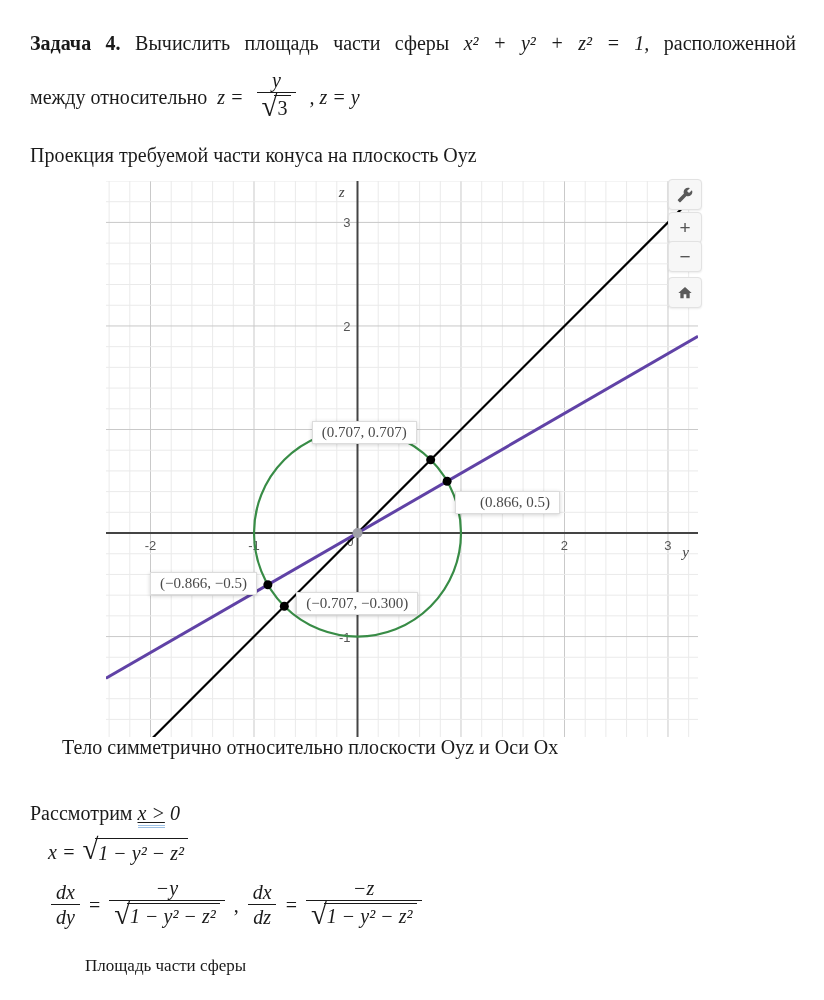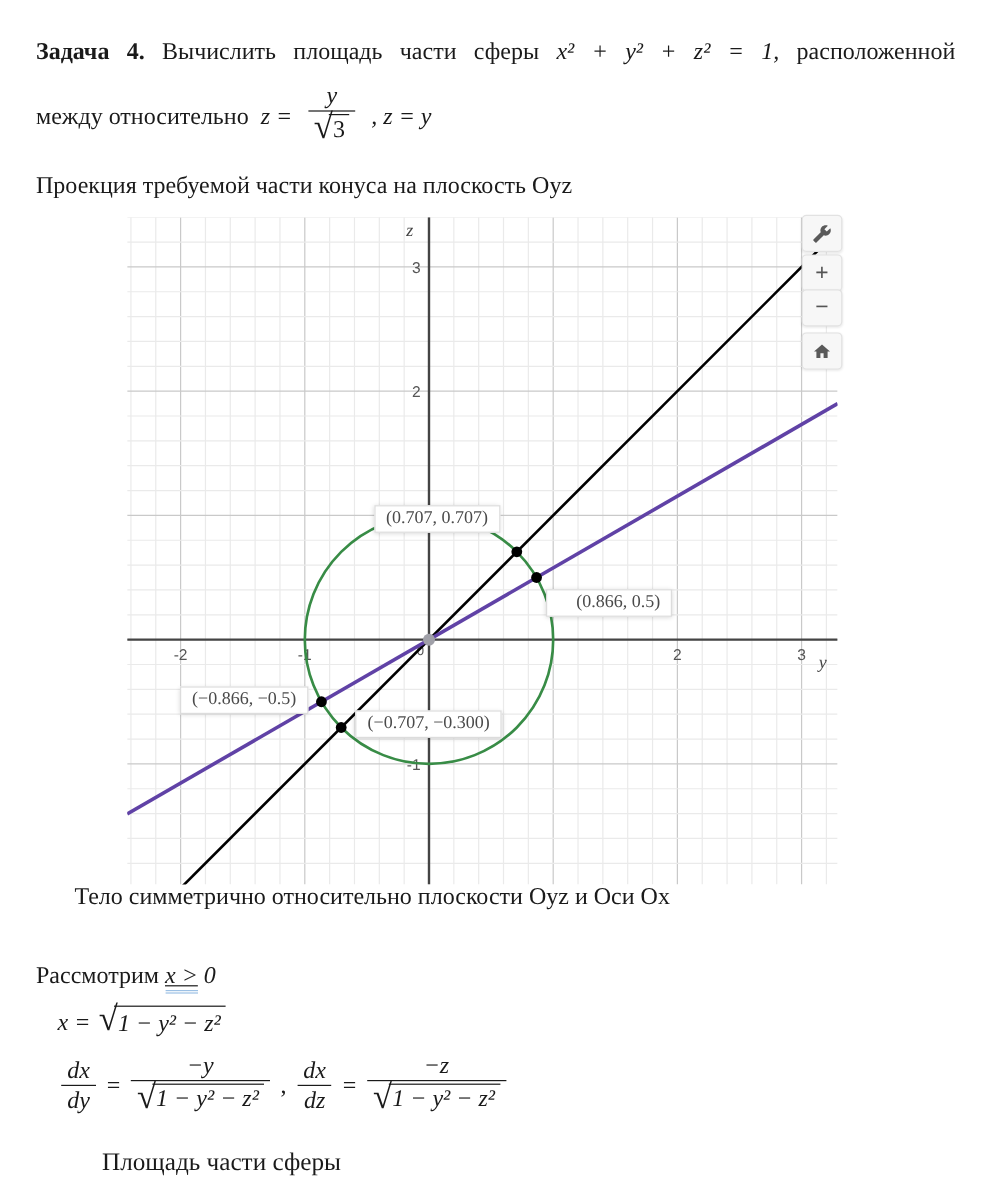--- a/index.html
+++ b/index.html
@@ -203,15 +203,15 @@
     <span>=</span>
     <span class="frac">
       <span class="num math">−z</span>
       <span class="den"><span class="sqrt">
             <span class="sqrt-sym">√</span>
             <span class="radicand math">1 − y² − z²</span>
           </span></span>
     </span>
   </div>
 
-  <div class="abs doc-text" style="left:85px;top:955px;font-size:21px;">Площадь части сферы</div>
+  <div class="abs doc-text" style="left:85px;top:955px;font-size:17px;">Площадь части сферы</div>
 
 </div>
 
 </body></html>

